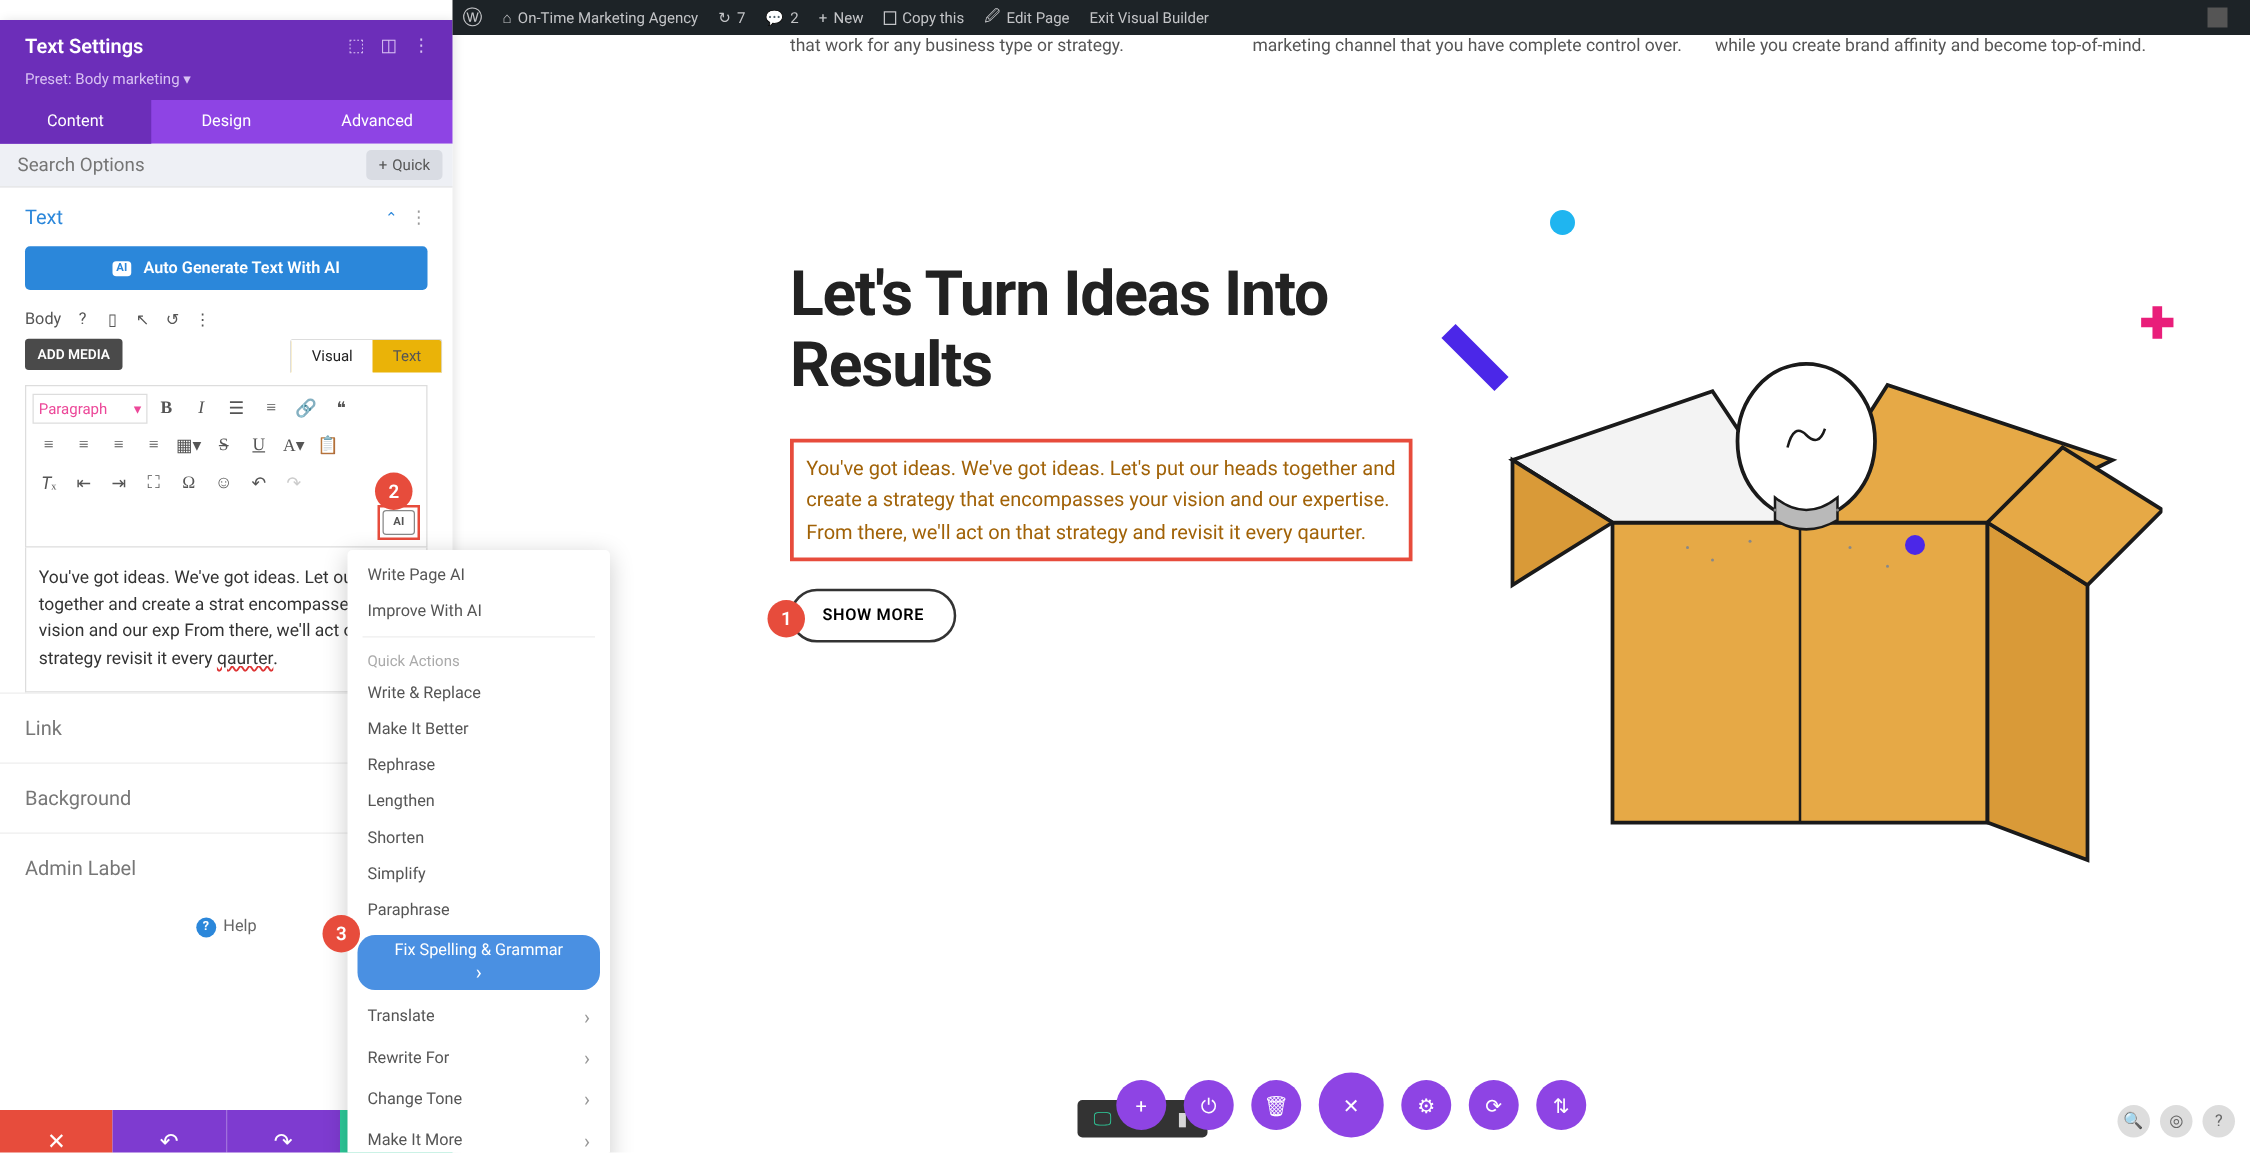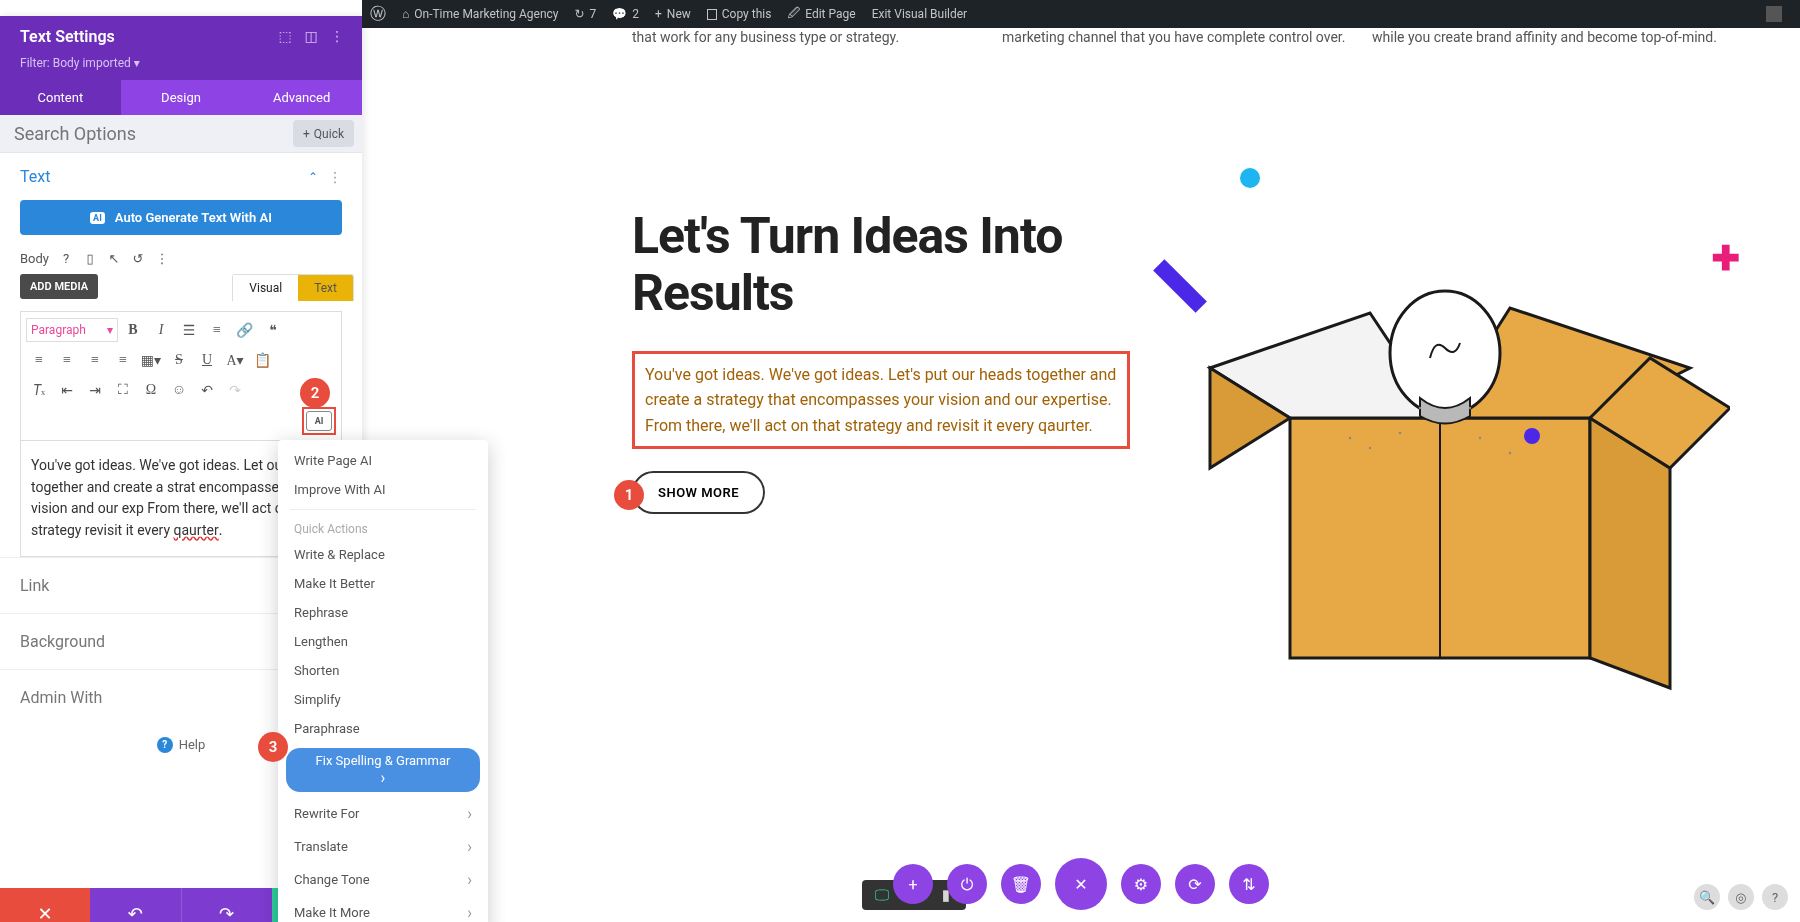--- a/index.html
+++ b/index.html
@@ -18,21 +18,21 @@
 .panel-header h2 { font-size: 16px; font-weight: 600; flex: 1; }
 .panel-header .hdr-icon { width: 26px; height: 26px; display: flex; align-items: center; justify-content: center; cursor: pointer; font-size: 14px; color: #d8c1f3; }
 
 .panel-preset { background: #6c2eb9; color: #d8c1f3; padding: 0 20px 10px; font-size: 12px; }
 
 .panel-tabs { display: flex; background: #8e44e4; }
 .panel-tabs .tab { flex: 1; text-align: center; padding: 10px 0; color: #fff; font-size: 13px; cursor: pointer; }
 .panel-tabs .tab.active { background: #6c2eb9; }
 
 .search-row { display:flex; background:#eef0f5; border-bottom:1px solid #e5e5e5;}
-.search-row input { flex: 1; padding: 8px 14px; border: none; font-size: 18px; color: #888; background: transparent; outline:none;}
+.search-row input { flex: 1; padding: 8px 14px; border: none; font-size: 15px; color: #888; background: transparent; outline:none;}
 .filter-btn { display: flex; align-items: center; gap: 4px; padding: 4px 10px; margin:5px 8px 5px 0; background: #d9dce3; border-radius: 4px; font-size: 12px; color: #555; cursor: pointer; }
 
 .section-head { display: flex; align-items: center; padding: 14px 20px 10px; cursor: pointer; }
 .section-head .sh-title { color: #2b87da; font-size: 16px; font-weight: 400; flex: 1; }
 .section-head .sh-chevron { color: #2b87da; font-size: 12px; }
 .section-head .sh-dots { color: #999; padding-left:10px; font-size:14px; line-height:10px;}
 
 .ai-generate { margin: 4px 20px 12px; background: #2b87da; color: #fff; border-radius: 4px; padding: 10px; display: flex; align-items: center; justify-content: center; font-size: 13px; cursor: pointer; font-weight:600; gap:10px;}
 .ai-generate .ai-badge{background:#fff; color:#2b87da; border-radius:3px; font-size:9px; padding:1px 3px; font-weight:700;}
 
@@ -148,21 +148,21 @@
   </div>
 </div>
 
 <div class="settings-panel">
   <div class="panel-header">
     <h2>Text Settings</h2>
     <div class="hdr-icon">⬚</div>
     <div class="hdr-icon">◫</div>
     <div class="hdr-icon">⋮</div>
   </div>
-  <div class="panel-preset">Filter: Body imported ▾</div>
+  <div class="panel-preset">Preset: Body marketing ▾</div>
   <div class="panel-tabs">
     <div class="tab active">Content</div>
     <div class="tab">Design</div>
     <div class="tab">Advanced</div>
   </div>
   <div class="search-row">
     <input placeholder="Search Options" style="">
     <div class="filter-btn">
         <span>+</span>
         <span>Quick</span>
@@ -231,21 +231,21 @@
     <div style="flex:1;"></div>
     <div class="tb-ai-wrap">
       <div class="tb-ai">AI</div>
     </div>
   </div>
 
   <div class="editor-body"><span>You've got ideas. We've got ideas. Let our heads together and create a strat encompasses your vision and our exp From there, we'll act on that strategy revisit it every </span><span class="err">qaurter</span>.</div>
 
   <div class="sec-collapsed">Link</div>
   <div class="sec-collapsed">Background</div>
-  <div class="sec-collapsed">Admin With</div>
+  <div class="sec-collapsed">Admin Label</div>
 
   <div class="help">
       <span class="qmark">?</span>
       <span>Help</span>
     </div>
 
   <div class="panel-footer">
     <div class="pf-btn pf-cancel">✕</div>
     <div class="pf-btn pf-undo">↶</div>
     <div class="pf-btn pf-redo">↷</div>
@@ -263,25 +263,25 @@
   <div class="dd-item">Rephrase</div>
   <div class="dd-item">Lengthen</div>
   <div class="dd-item">Shorten</div>
   <div class="dd-item">Simplify</div>
   <div class="dd-item">Paraphrase</div>
   <div class="dd-item highlight">
       <span>Fix Spelling &amp; Grammar</span>
       <span class="arrow"></span>
     </div>
   <div class="dd-item">
+      <span>Translate</span>
+      <span class="arrow"></span>
+    </div>
+  <div class="dd-item">
       <span>Rewrite For</span>
-      <span class="arrow"></span>
-    </div>
-  <div class="dd-item">
-      <span>Translate</span>
       <span class="arrow"></span>
     </div>
   <div class="dd-item">
       <span>Change Tone</span>
       <span class="arrow"></span>
     </div>
   <div class="dd-item">
       <span>Make It More</span>
       <span class="arrow"></span>
     </div>

